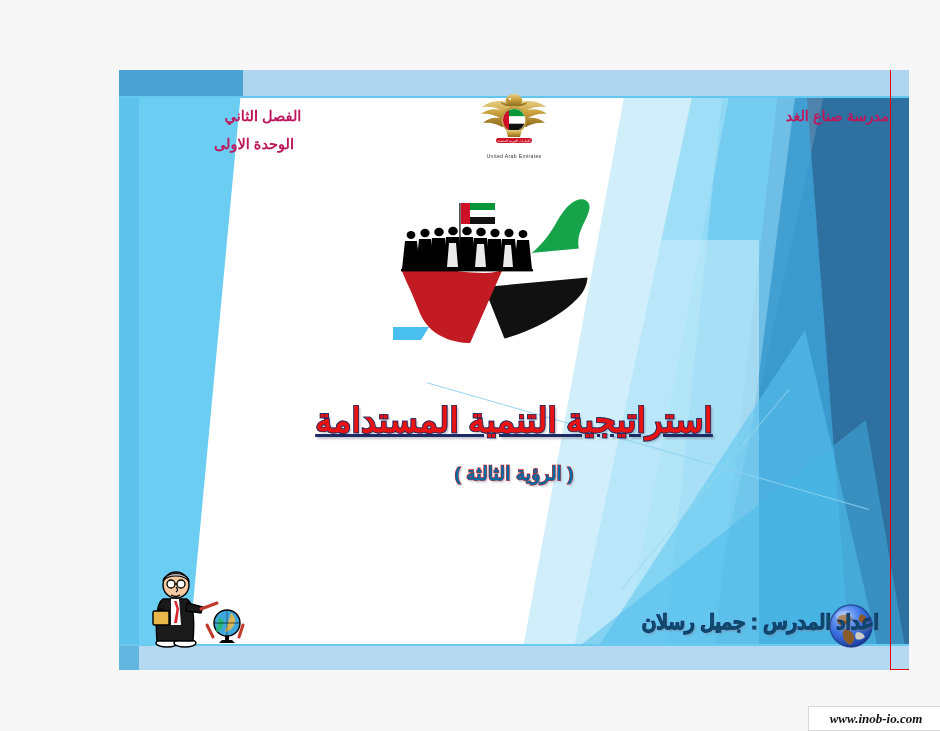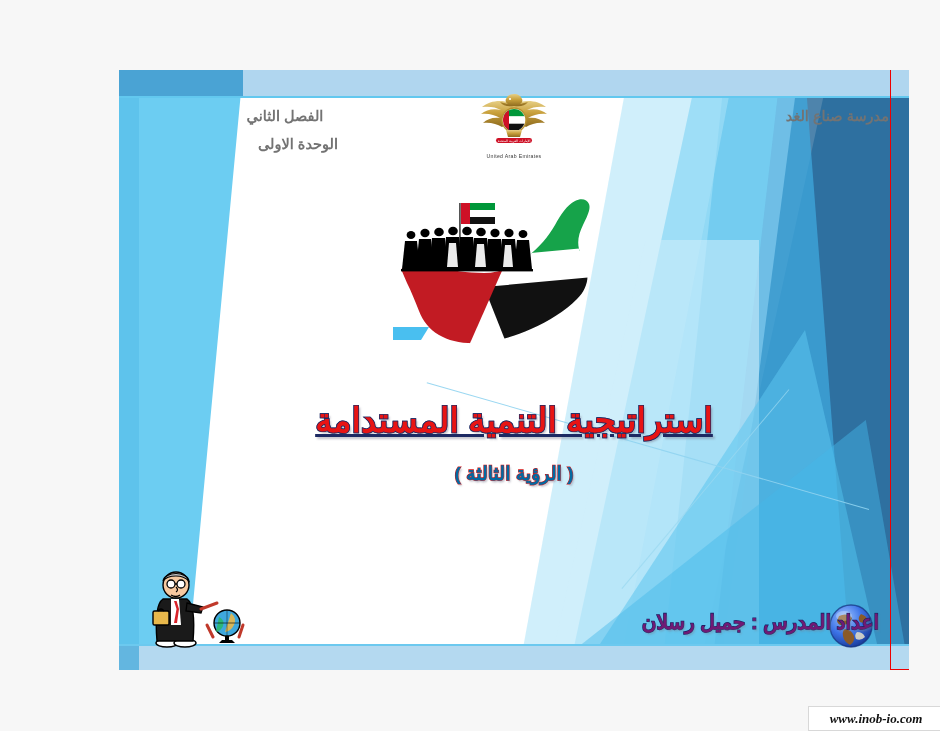--- a/index.html
+++ b/index.html
@@ -179,30 +179,30 @@
     height: 601px;
     border: 1.5px solid #ee0000;
     box-sizing: border-box;
     pointer-events: none;
   }
 
   
   .hdr {
     position: absolute;
     z-index: 5;
-    color: #737373;
+    color: #be185d;
     font-weight: bold;
     font-size: 14.5px;
     line-height: 1.95;
     white-space: nowrap;
     direction: rtl;
   }
   #hdr-right { right: 20px; top: 32px; text-align: right; }
   #hdr-left  { left: 95px;  top: 32px; text-align: center; }
-  #hdr-left .line2 { display:block; padding-right: 18px; margin-left: 44px; }
+  #hdr-left .line2 { display:block; padding-right: 18px; }
 
   
   #uae-emblem {
     position: absolute;
     z-index: 6;
     left: 50%;
     transform: translateX(-50%);
     top: 20px;
     width: 88px;
     text-align: center;
@@ -258,21 +258,21 @@
     paint-order: stroke fill;
     text-shadow: 1.5px 1.5px 2px rgba(130,130,150,.45);
   }
   #credit-line {
     position: absolute;
     z-index: 7;
     right: 30px;
     top: 540px;
     font-size: 20px;
     font-weight: bold;
-    color: #701a75;
+    color: #0c4a6e;
     direction: rtl;
     letter-spacing: 1px;
     -webkit-text-stroke: 1.1px #10205e;
     paint-order: stroke fill;
     text-shadow: 1.5px 1.5px 2px rgba(120,130,150,.40);
     white-space: nowrap;
   }
 
   
   #teacher-clipart {

